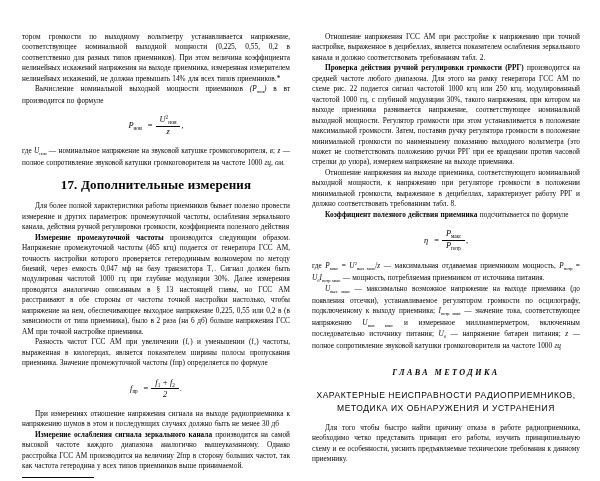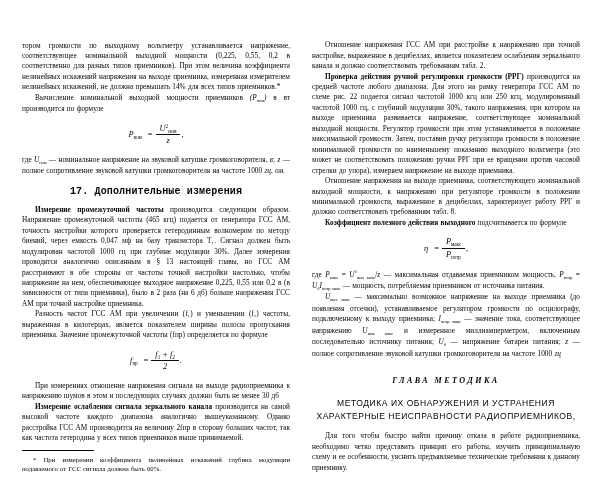--- a/index.html
+++ b/index.html
@@ -13,25 +13,24 @@
     font-family: "Liberation Serif", "DejaVu Serif", serif;
     color: #0d0d0d;
     overflow: hidden;
     position: relative;
   }
   .page {
     position: relative;
     width: 600px;
     height: 481px;
     box-sizing: border-box;
-    padding: 17px 18px 8px 22px;
+    padding: 32px 18px 8px 22px;
     display: flex;
     gap: 22px;
     filter: contrast(1.06);
-    align-items: flex-end;
   }
   .col {
     width: 268px;
     position: relative;
     display: flex;
     flex-direction: column;
   }
   p {
     margin: 0;
     font-size: 7.3px;
@@ -41,22 +40,22 @@
     letter-spacing: 0.02px;
     word-spacing: 0.4px;
   }
   p.ind { text-indent: 13px; }
   p.noind { text-indent: 0; }
   b, .b { font-weight: bold; }
   i, .i { font-style: italic; }
 
   
   h2.section {
-    font-family: Liberation Mono, monospace;
-    font-size: 10px;
+    font-family: Liberation Serif, serif;
+    font-size: 13px;
     font-weight: bold;
     text-align: center;
     margin: 9px 0 8px 0;
     letter-spacing: 0.15px;
   }
   .chapter-label {
     font-family: "Liberation Serif", "DejaVu Serif", serif;
     font-style: italic;
     font-weight: bold;
     font-size: 8.1px;
@@ -151,20 +150,21 @@
         <span class="num"><i>U</i><sup>2</sup><sub>ном</sub></span>
         <span class="den"><i>z</i></span>
       </span>
       <span class="comma">,</span>
     </div>
 
     <p class="noind">где <i>U</i><sub>ном</sub> — номинальное напряжение на звуковой катушке громкоговорителя, <i>в</i>; <i>z</i> — полное сопротивление звуковой катушки громкоговорителя на частоте 1000 <i>гц</i>, <i>ом</i>.</p>
 
     <h2 class="section">17. Дополнительные измерения</h2>
 
+    <p class="ind">Для более полной характеристики работы приемников бывает полезно провести измерение и других параметров: промежуточной частоты, ослабления зеркального канала, действия ручной регулировки громкости, коэффициента полезного действия</p>
 
     <p class="ind"><b>Измерение промежуточной частоты</b><span> производится следующим образом. Напряжение промежуточной частоты (465 кгц) подается от генератора ГСС АМ, точность настройки которого проверяется гетеродинным волномером по методу биений, через емкость 0,047 мф на базу транзистора Т₁. Сигнал должен быть модулирован частотой 1000 гц при глубине модуляции 30%. Далее измерения проводятся аналогично описанным в § 13 настоящей главы, но ГСС АМ расстраивают в обе стороны от частоты точной настройки настолько, чтобы напряжение на нем, обеспечивающее выходное напряжение 0,225, 0,55 или 0,2 в (в зависимости от типа приемника), было в 2 раза (на 6 дб) больше напряжения ГСС АМ при точной настройке приемника.</span></p>
 
     <p class="ind">Разность частот ГСС АМ при увеличении (f₁) и уменьшении (f₂) частоты, выраженная в килогерцах, является показателем ширины полосы пропускания приемника. Значение промежуточной частоты (fпр) определяется по формуле</p>
 
     <div class="formula">
       <span class="lhs"><i>f</i><sub>пр</sub></span>
       <span class="eq">=</span>
       <span class="frac">
         <span class="num"><i>f</i><sub>1</sub> + <i>f</i><sub>2</sub></span>
@@ -185,42 +185,42 @@
   </div>
 
   <div class="col">
 
     <p class="ind">Отношение напряжения ГСС АМ при расстройке к напряжению при точной настройке, выраженное в децибеллах, является показателем ослабления зеркального канала и должно соответствовать требованиям табл. 2.</p>
 
     <p class="ind"><b>Проверка действия ручной регулировки громкости (РРГ)</b><span> производится на средней частоте любого диапазона. Для этого на рамку генератора ГСС АМ по схеме рис. 22 подается сигнал частотой 1000 кгц или 250 кгц, модулированный частотой 1000 гц, с глубиной модуляции 30%, такого напряжения, при котором на выходе приемника развивается напряжение, соответствующее номинальной выходной мощности. Регулятор громкости при этом устанавливается в положение максимальной громкости. Затем, поставив ручку регулятора громкости в положение минимальной громкости по наименьшему показанию выходного вольтметра (это может не соответствовать положению ручки РРГ при ее вращении против часовой стрелки до упора), измеряем напряжение на выходе приемника.</span></p>
 
     <p class="ind">Отношение напряжения на выходе приемника, соответствующего номинальной выходной мощности, к напряжению при регуляторе громкости в положении минимальной громкости, выраженное в децибеллах, характеризует работу РРГ и должно соответствовать требованиям табл. 8.</p>
 
-    <p class="ind"><b>Коэффициент полезного действия выходного</b><span> подсчитывается по формуле</span></p>
+    <p class="ind"><b>Коэффициент полезного действия приемника</b><span> подсчитывается по формуле</span></p>
 
     <div class="formula">
       <span class="lhs">η</span>
       <span class="eq">=</span>
       <span class="frac">
         <span class="num"><i>P</i><sub>макс</sub></span>
         <span class="den"><i>P</i><sub>потр</sub></span>
       </span>
       <span class="comma">,</span>
     </div>
 
     <p class="noind">где <i>P</i><sub>макс</sub> = <i>U</i><sup>2</sup><sub>вых макс</sub>/<i>z</i> — максимальная отдаваемая приемником мощность, <i>P</i><sub>потр</sub> = <i>U</i><sub>б</sub><i>I</i><sub>потр макс</sub> — мощность, потребляемая приемником от источника питания.</p>
 
     <p class="ind"><i>U</i><sub>вых макс</sub> — максимально возможное напряжение на выходе приемника (до появления отсечки), устанавливаемое регулятором громкости по осцилографу, подключенному к выходу приемника; <i>I</i><sub>потр макс</sub> — значение тока, соответствующее напряжению <i>U</i><sub>вых макс</sub> и измеренное миллиамперметром, включенным последовательно источнику питания; <i>U</i><sub>б</sub> — напряжение батареи питания; <i>z</i> — полное сопротивление звуковой катушки громкоговорителя на частоте 1000 <i>гц</i></p>
 
 
     <div class="chapter-label">ГЛАВА МЕТОДИКА</div>
 
     <div class="chapter-title">
+      <div>ХАРАКТЕРНЫЕ НЕИСПРАВНОСТИ РАДИОПРИЕМНИКОВ,</div>
       <div>МЕТОДИКА ИХ ОБНАРУЖЕНИЯ И УСТРАНЕНИЯ</div>
-      <div>ХАРАКТЕРНЫЕ НЕИСПРАВНОСТИ РАДИОПРИЕМНИКОВ,</div>
     </div>
 
 
     <p class="ind">Для того чтобы быстро найти причину отказа в работе радиоприемника, необходимо четко представить принцип его работы, изучить принципиальную схему и ее особенности, уяснить предъявляемые технические требования к данному приемнику.</p>
 
   </div>
 
 </div>
 
 </body></html>

